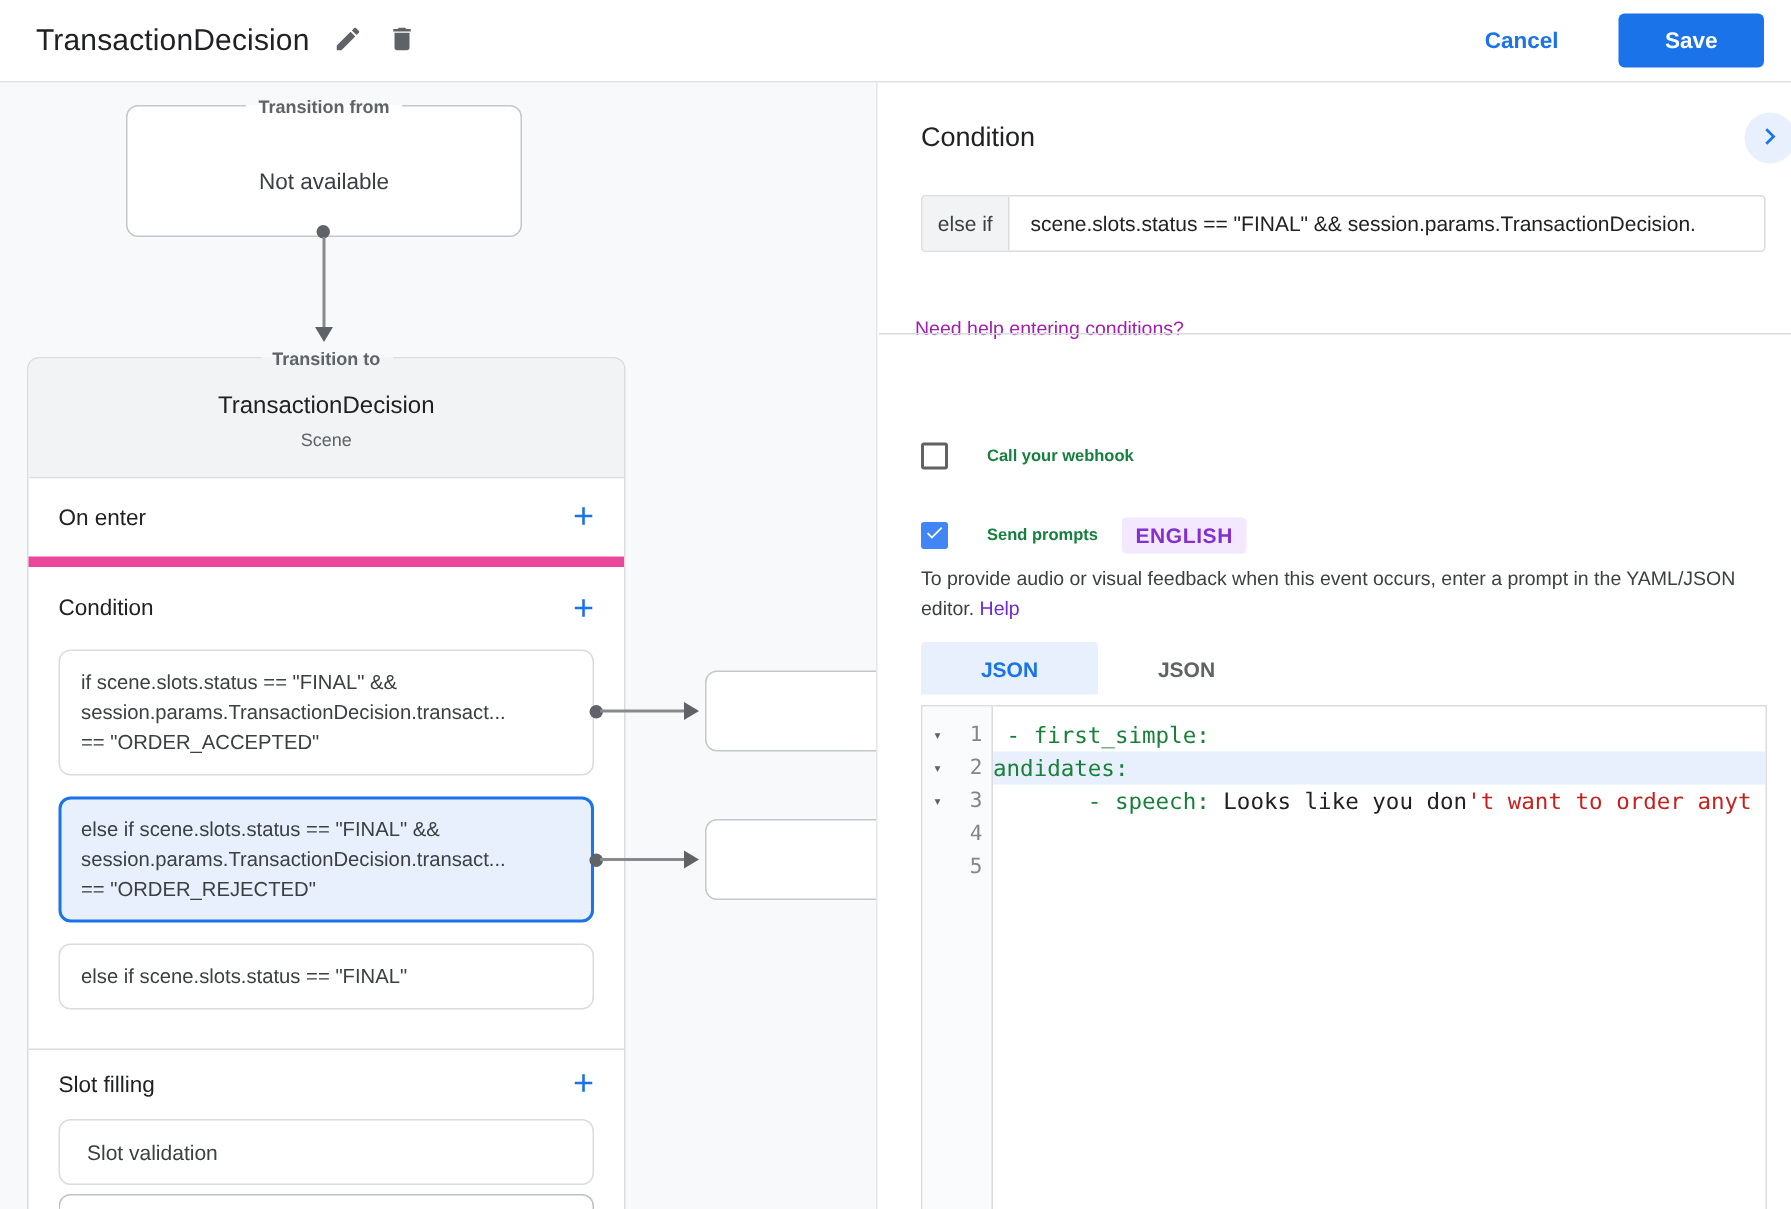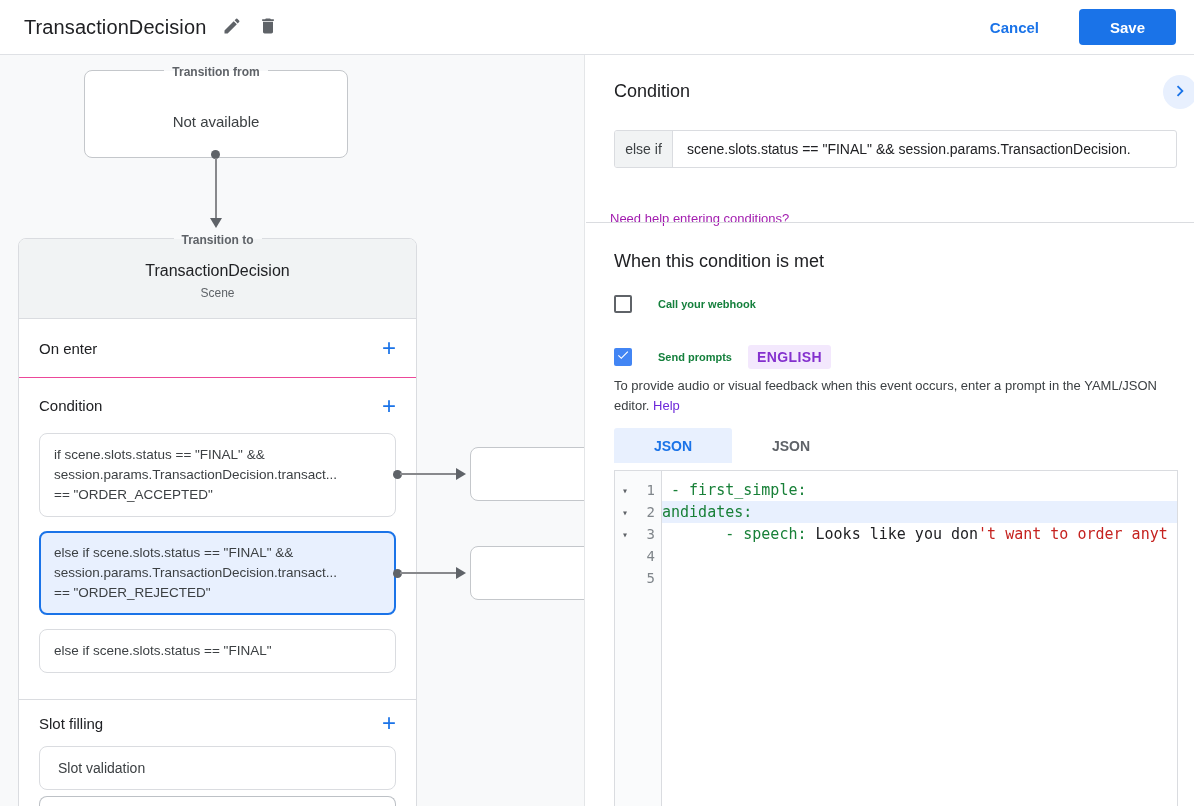--- a/index.html
+++ b/index.html
@@ -44,21 +44,21 @@
 
   .scene-card { position:absolute; left:18px; top:183px; width:399px; height:700px; background:#fff;
                 border:1px solid #dadce0; border-radius:8px; }
   .scene-head { height:80px; background:#f1f3f4; border-bottom:1px solid #dadce0;
                 border-radius:7px 7px 0 0; text-align:center; }
   .scene-card .legend span { background:linear-gradient(#f8f9fa 45%, #f1f3f4 45%); }
   .scene-title { font-size:16px; color:#202124; padding-top:23px; }
   .scene-subtitle { font-size:12px; color:#5f6368; padding-top:6px; }
 
   .section-row { display:flex; align-items:center; padding:0 20px; }
-  .row-on-enter { height:59px; border-bottom:1px solid #ec4899; }
+  .row-on-enter { height:59px; border-bottom:7px solid #ec4899; }
   .section-label { font-size:15px; color:#202124; flex:1; }
   .plus-btn { border:none; background:transparent; color:#1a73e8; font-size:24px; font-weight:400;
               line-height:1; cursor:pointer; padding:0; }
   .label-row-cond { height:55px; }
   .label-row-slot { height:46px; }
   .section-cond { border-bottom:1px solid #dadce0; padding-bottom:26px; }
 
   .cond-card { margin:0 20px 14px 20px; background:#fff; border:1px solid #dadce0; border-radius:8px;
                padding:11px 14px; font-size:13.5px; line-height:20px; color:#3c4043; cursor:pointer; }
   .cond-card:last-child { margin-bottom:0; }
@@ -221,21 +221,20 @@
     </button>
 
     <div class="condition-row">
       <div class="cond-prefix">else if</div>
       <div class="cond-input">scene.slots.status == "FINAL" &amp;&amp; session.params.TransactionDecision.</div>
     </div>
     <a class="help-link">Need help entering conditions?</a>
 
     <div class="panel-divider"></div>
 
-    <div class="section-title">When this condition is met</div>
 
     <div class="check-row check-row-webhook">
       <div class="checkbox"></div>
       <div class="check-label">Call your webhook</div>
     </div>
 
     <div class="check-row check-row-prompts">
       <div class="checkbox checked">
         <span>
           <svg viewBox="0 0 24 24" width="14" height="14">

